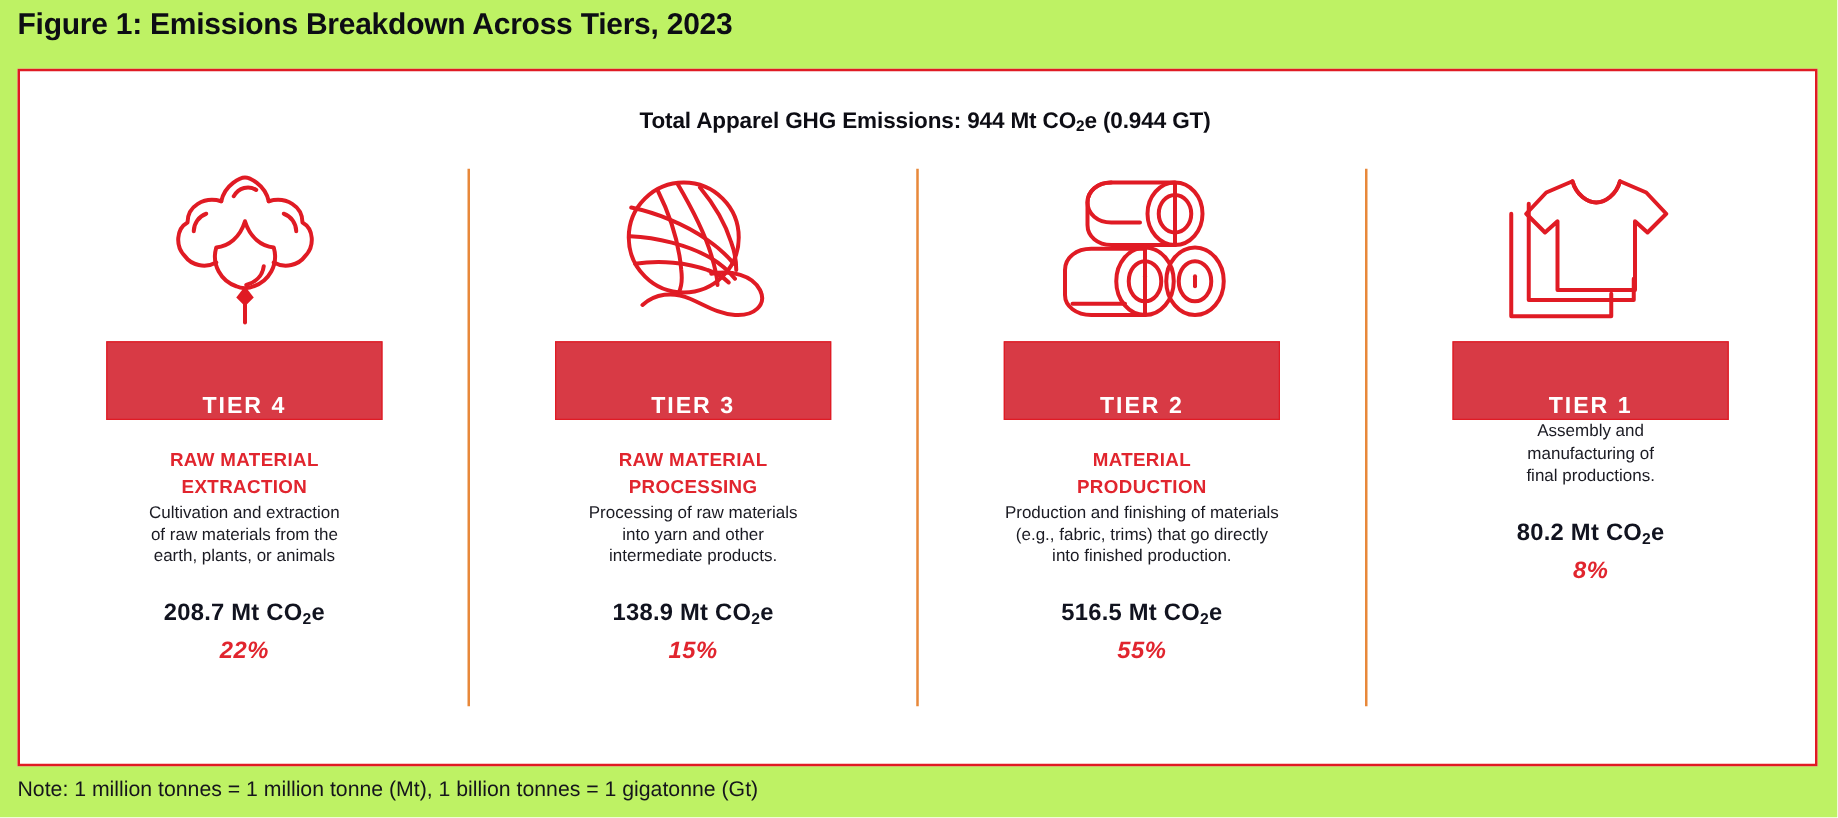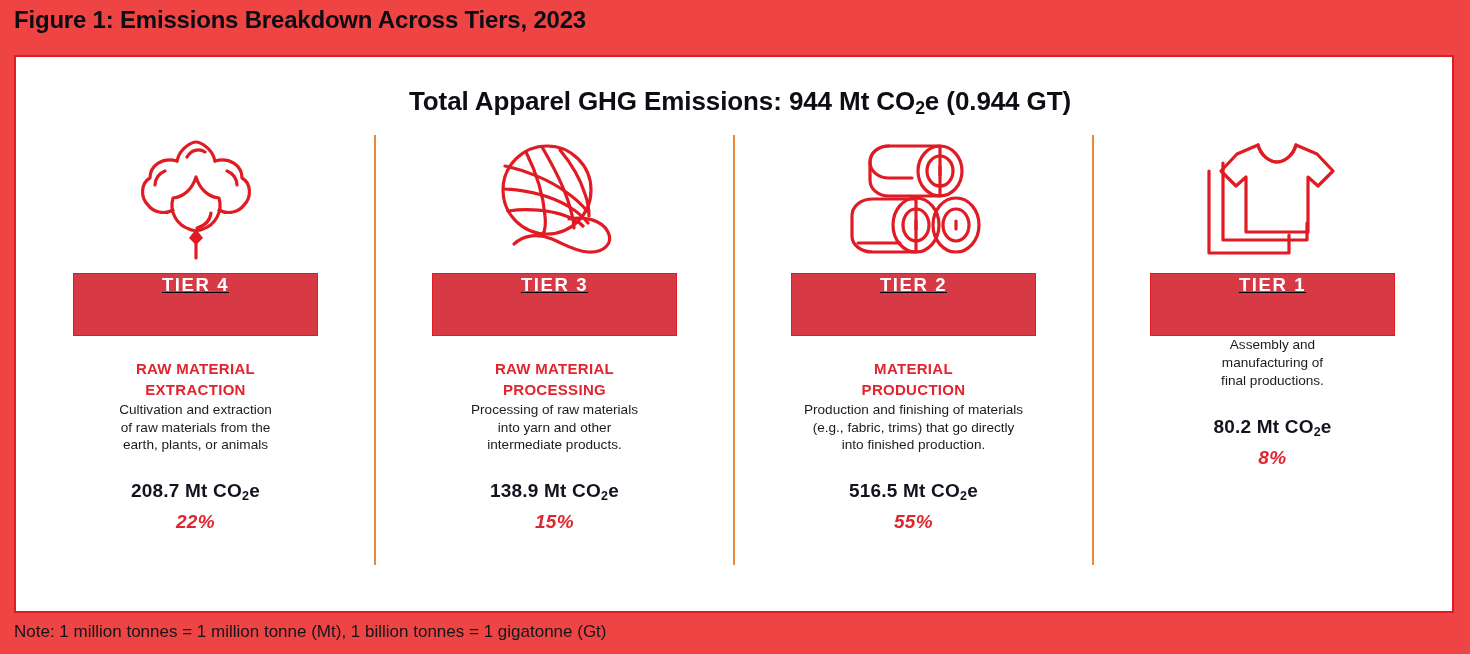--- a/index.html
+++ b/index.html
@@ -9,21 +9,21 @@
     height: 654px;
     background: #ffffff;
     font-family: "Liberation Sans", sans-serif;
     overflow: hidden;
   }
 
   #figure-root {
     position: relative;
     width: 1470px;
     height: 654px;
-    background: #ef4444;
+    background: #bef264;
   }
 
   
   .figure-title {
     position: absolute;
     left: 14px;
     top: 6px;
     font-size: 24px;
     font-weight: bold;
     color: #0d0d14;
@@ -41,21 +41,21 @@
     border: 2px solid #e01b24;
     background: #ffffff;
   }
 
   .panel-heading {
     position: absolute;
     left: 0;
     right: 0;
     top: 29px;
     text-align: center;
-    font-size: 26px;
+    font-size: 18px;
     font-weight: bold;
     color: #0d0d14;
     letter-spacing: -0.1px;
     padding-left: 12px;
   }
   .panel-heading sub {
     font-size: 0.68em;
     vertical-align: -0.22em;
   }
 
@@ -94,29 +94,28 @@
   .icon-wrap {
     height: 140px;
     display: flex;
     align-items: center;
     justify-content: center;
   }
   .icon-wrap svg { display: block; }
 
   
   .tier-badge {
-    width: 245px;
+    width: 221px;
     height: 63px;
     background: #d83a45;
     border: 1.5px solid #e01b24;
     display: flex;
-    align-items: flex-start;
+    align-items: flex-end;
     justify-content: center;
     margin-top: 4px;
-    text-decoration: underline;
   }
   .tier-badge-label {
     color: #ffffff;
     font-size: 18.5px;
     font-weight: bold;
     letter-spacing: 1.6px;
   }
 
   
   .stage-name {

